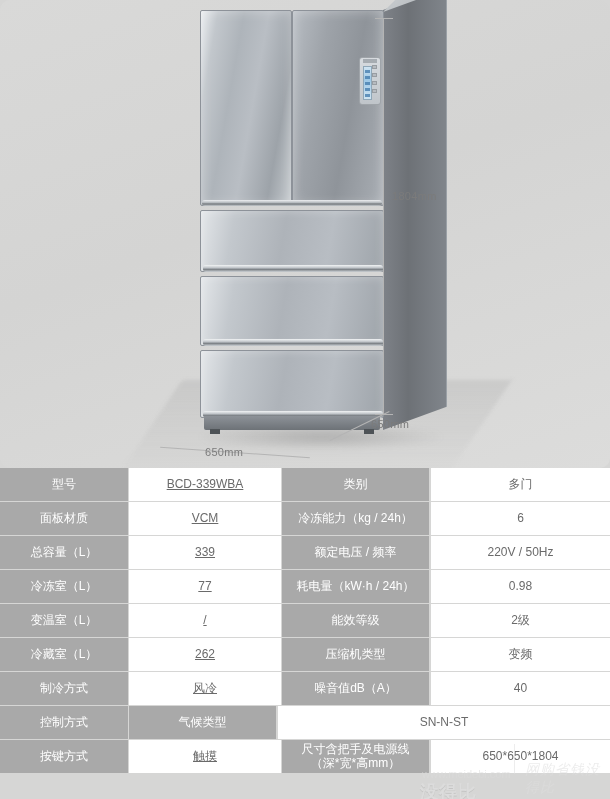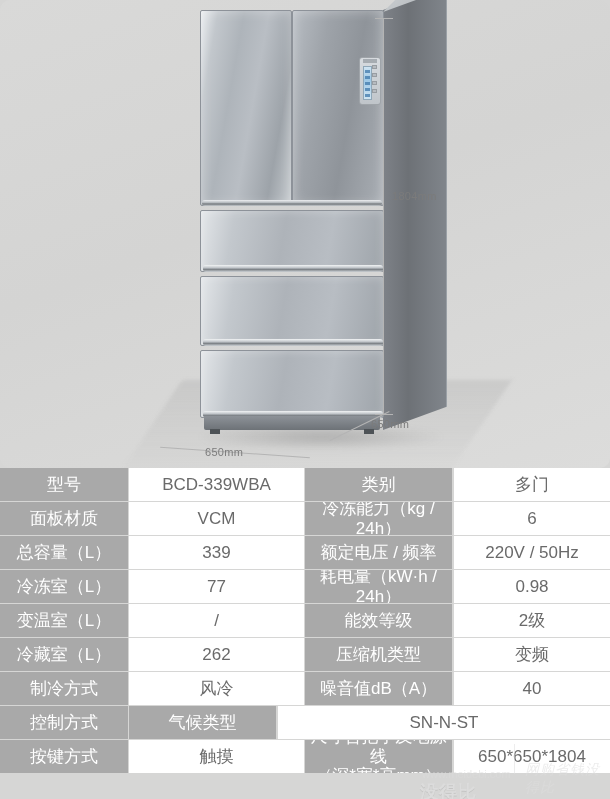--- a/index.html
+++ b/index.html
@@ -112,27 +112,27 @@
   }
   .guide { position: absolute; background: #b4b4b4; }
 
   
   #spec-table {
     position: absolute; left: 0; top: 468px; width: 610px;
   }
   .spec-row { display: flex; height: 33px; margin-bottom: 1px; }
   .cell {
     display: flex; align-items: center; justify-content: center;
-    font-size: 17px; color: #5e5e5e; text-align: center; line-height: 1.15;
+    font-size: 12px; color: #5e5e5e; text-align: center; line-height: 1.15;
     overflow: hidden;
   }
   .cell.label { background: #a9a9a9; color: #ffffff; }
   .cell.value { background: #ffffff; color: #6a6a6a; }
   .c1 { width: 128px; }
-  .c2 { width: 175px; margin-left: 1px; }
+  .c2 { width: 152px; margin-left: 1px; text-decoration: underline; }
   .c3 { width: 147px; margin-left: 1px; }
   .c4 { width: 165px; margin-left: 2px; flex: 1; }
   .two-line { display:block; padding:0 2px; }
   .two-line span { display:block; }
 
   
   #watermark {
     position: absolute; left: 420px; top: 742px; width: 190px; height: 46px;
     pointer-events: none; opacity: .55;
   }

